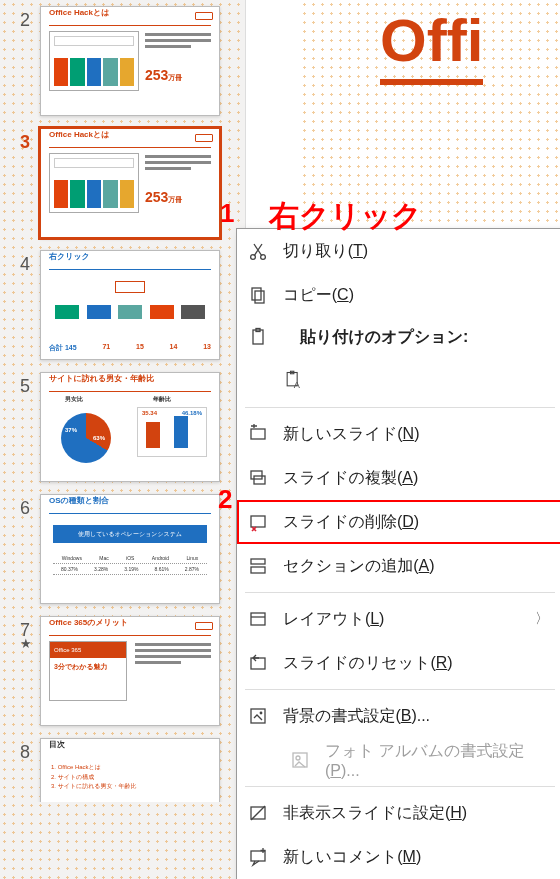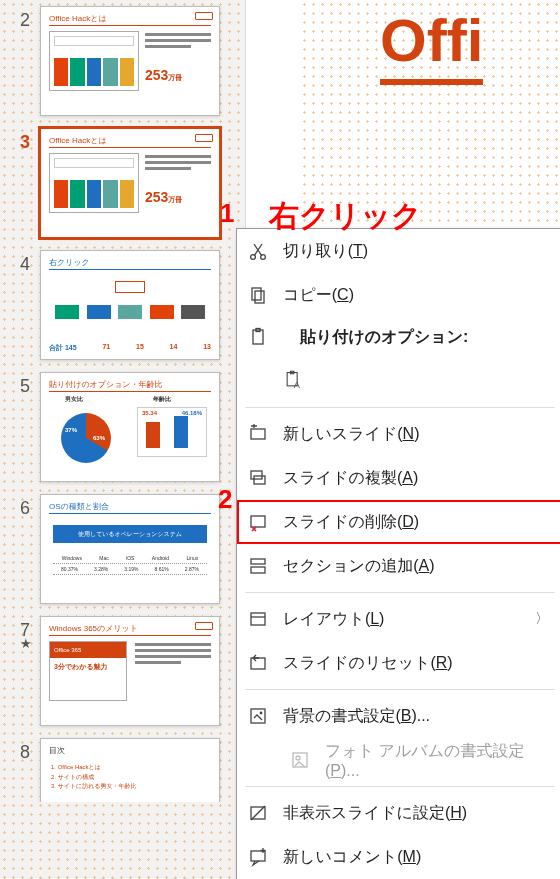--- a/index.html
+++ b/index.html
@@ -21,21 +21,21 @@
   .slide-row { position: relative; display: flex; align-items: flex-start; padding: 6px 0 6px 8px; }
   .slide-num { width: 32px; font-size: 18px; color: #555; text-align: right; padding-right: 10px; padding-top: 4px; }
   .slide-row.selected .slide-num { color: #d2430f; font-weight: 600; }
   .star { position: absolute; left: 20px; top: 26px; font-size: 13px; color: #555; }
   .thumb {
     width: 180px; height: 110px; background: #fff;
     border: 1px solid #bbb; box-shadow: 0 1px 3px rgba(0,0,0,.15);
     position: relative; overflow: hidden; font-size: 7px; color: #333;
   }
   .slide-row.selected .thumb { outline: 3px solid #d2430f; outline-offset: -1px; }
-  .thumb .st-title { position: absolute; top: 6px; left: 8px; font-size: 8px; color: #d2430f; font-weight: 400; }
+  .thumb .st-title { position: absolute; top: 0; left: 8px; font-size: 8px; color: #d2430f; font-weight: 700; }
   .thumb .st-title.blue { color: #1f6fc0; }
   .thumb .st-title.black { color: #333; }
   .thumb .st-rule { position: absolute; top: 18px; left: 8px; right: 8px; height: 1px; background: #d2430f; }
   .thumb .st-rule.blue { background: #1f6fc0; }
   .thumb .st-badge { position: absolute; top: 5px; right: 6px; width: 18px; height: 8px; border: 1px solid #d2430f; border-radius: 1px; }
 
   
   .th-box { position:absolute; left:8px; top:24px; width:90px; height:60px; border:1px solid #aaa; background:#fff; }
   .th-box .row1 { position:absolute; top:4px; left:4px; right:4px; height:10px; background:#fff; border:1px solid #ccc; }
   .th-box .row2 { position:absolute; bottom:4px; left:4px; right:4px; height:28px; display:flex; gap:2px; }
@@ -189,21 +189,21 @@
           <span>14</span>
           <span>13</span>
         </div>
       </div>
     </div>
   </div>
 
   <div class="slide-row">
     <div class="slide-num">5</div>
     <div class="thumb">
-      <div class="st-title">貼り付けのオプション・年齢比</div>
+      <div class="st-title">サイトに訪れる男女・年齢比</div>
       <div class="st-rule"></div>
       <div style="position:absolute;top:22px;left:24px;font-size:6px;font-weight:700">男女比</div>
       <div style="position:absolute;top:22px;left:112px;font-size:6px;font-weight:700">年齢比</div>
       <div class="pie">
         <div class="pie-lbl" style="left:4px;top:14px">37%</div>
         <div class="pie-lbl" style="right:6px;top:22px">63%</div>
       </div>
       <div class="bars">
         <div class="bar1"></div>
           <div class="bar2"></div>
@@ -235,21 +235,21 @@
             <span>2.87%</span>
           </div>
       </div>
     </div>
   </div>
 
   <div class="slide-row">
     <div class="slide-num">7</div>
     <div class="star">★</div>
     <div class="thumb">
-      <div class="st-title">Windows 365のメリット</div>
+      <div class="st-title">Office 365のメリット</div>
       <div class="st-badge"></div>
       <div class="st-rule"></div>
       <div class="s365">
         <div class="hd">Office 365</div>
         <div class="bd">3分でわかる魅力</div>
       </div>
       <div class="th-text" style="left:94px">
           <div></div>
           <div></div>
           <div></div>

